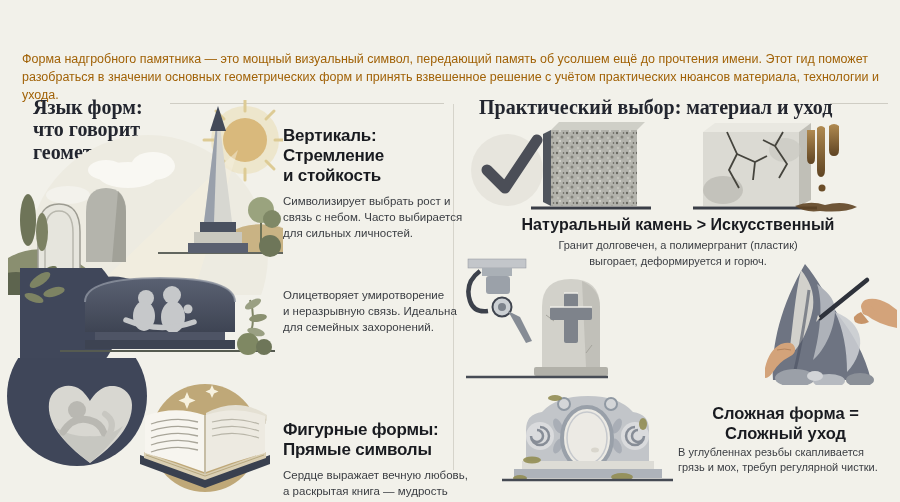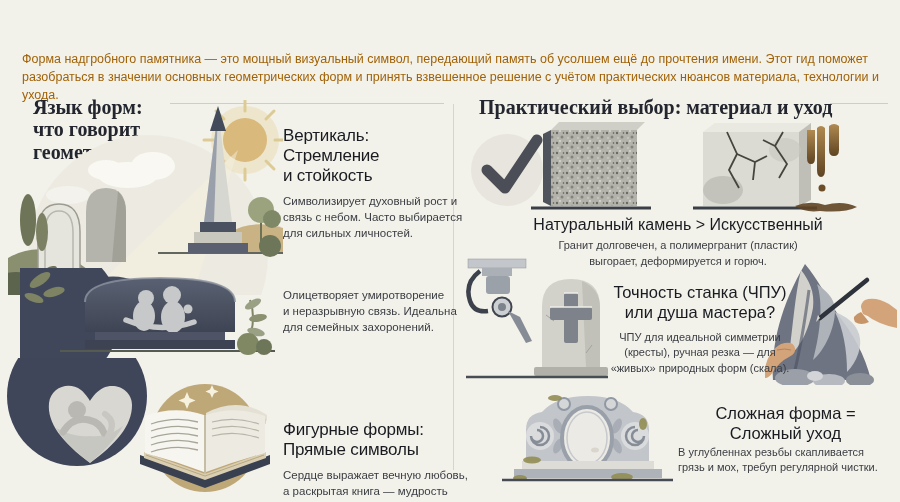--- a/index.html
+++ b/index.html
@@ -11,21 +11,21 @@
             line-height:1.42;color:#a16207;white-space:pre-line;}
   .col-heading{position:absolute;font-family:"Liberation Serif",serif;font-weight:700;
                font-size:20px;line-height:1.12;color:#23262f;white-space:pre-line;margin-left:11px;}
   #left-heading{left:22px;top:96px;}
   #right-heading{left:468px;top:96px;}
   .rule{position:absolute;height:1px;background:#cfcdc4;}
   #rule-left{left:170px;top:103px;width:274px;}
   #rule-right{left:830px;top:103px;width:58px;}
   .vdiv{position:absolute;left:453px;top:104px;width:1px;height:366px;background:#d6d4cb;}
   .item{position:absolute;}
-  .item-title{font-weight:400;color:#191b20;white-space:pre-line;}
+  .item-title{font-weight:700;color:#191b20;white-space:pre-line;}
   .item-body{color:#3a3d42;white-space:pre-line;}
   #l-item-1{left:283px;top:126px;width:185px;}
   #l-item-2{left:283px;top:280px;width:190px;}
   #l-item-3{left:283px;top:404px;width:195px;margin-top:16px;}
   .l-title{font-size:17px;line-height:1.18;letter-spacing:-0.2px;}
   .l-body{margin-top:8px;font-size:11.5px;line-height:1.38;}
   #r-item-1{left:468px;top:215px;width:420px;text-align:center;}
   #r-item-1 .item-title{font-size:16px;line-height:1.2;}
   #r-item-1 .item-body{margin-top:4px;font-size:11px;line-height:1.4;}
   #r-item-2{left:600px;top:283px;width:200px;text-align:center;}
@@ -289,21 +289,21 @@
         <ellipse cx="20" cy="90" rx="7" ry="3"></ellipse>
       </g>
       <line x1="2" y1="92" x2="173" y2="92" stroke="#454a53" stroke-width="2.5"></line>
     </svg>
   </div>
 
   <div class="item" id="l-item-1">
     <div class="item-title l-title">Вертикаль:
 Стремление
 и стойкость</div>
-    <div class="item-body l-body">Символизирует духовный рост и
+    <div class="item-body l-body">Символизирует выбрать рост и
 связь с небом. Часто выбирается
 для сильных личностей.</div>
   </div>
   <div class="item" id="l-item-2">
     <div class="item-body l-body">Олицетворяет умиротворение
 и неразрывную связь. Идеальна
 для семейных захоронений.</div>
   </div>
   <div class="item" id="l-item-3">
     <div class="item-title l-title">Фигурные формы:
@@ -311,27 +311,20 @@
     <div class="item-body l-body">Сердце выражает вечную любовь,
 а раскрытая книга — мудрость
 и долгую жизнь.</div>
   </div>
 
   <div class="item" id="r-item-1">
     <div class="item-title">Натуральный камень &gt; Искусственный</div>
     <div class="item-body">Гранит долговечен, а полимергранит (пластик)
 выгорает, деформируется и горюч.</div>
   </div>
-  <div class="item" id="r-item-2">
-    <div class="item-title">Точность станка (ЧПУ)
-или душа мастера?</div>
-    <div class="item-body">ЧПУ для идеальной симметрии
-(кресты), ручная резка — для
-«живых» природных форм (скала).</div>
-  </div>
   <div class="item" id="r-item-3">
     <div class="item-title">Сложная форма =
 Сложный уход</div>
     <div class="item-body">В углубленнах резьбы скапливается
 грязь и мох, требуп регулярной чистки.</div>
   </div>
 
 </div>
 
 </body></html>

